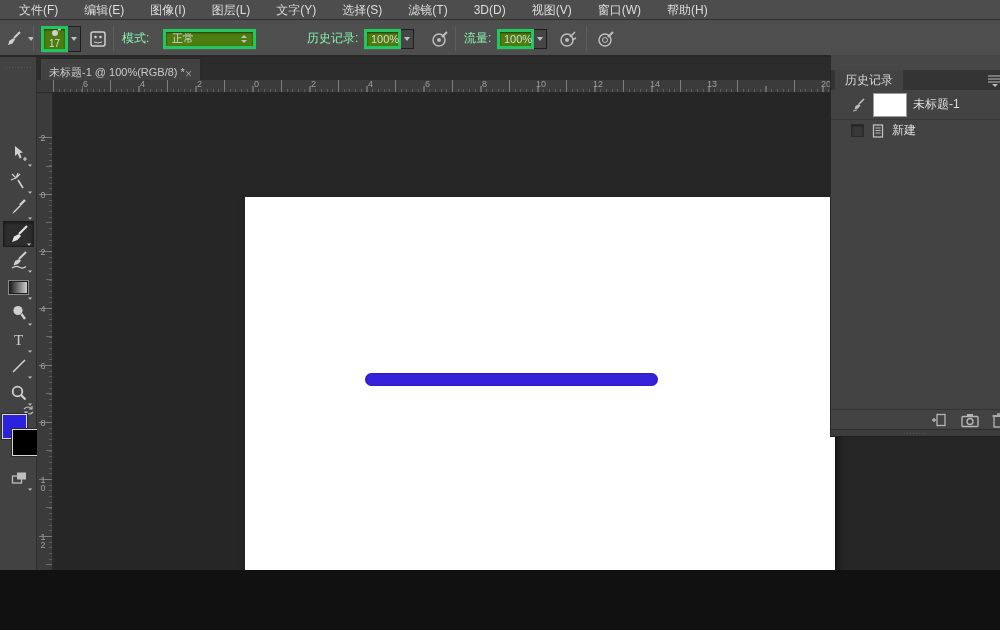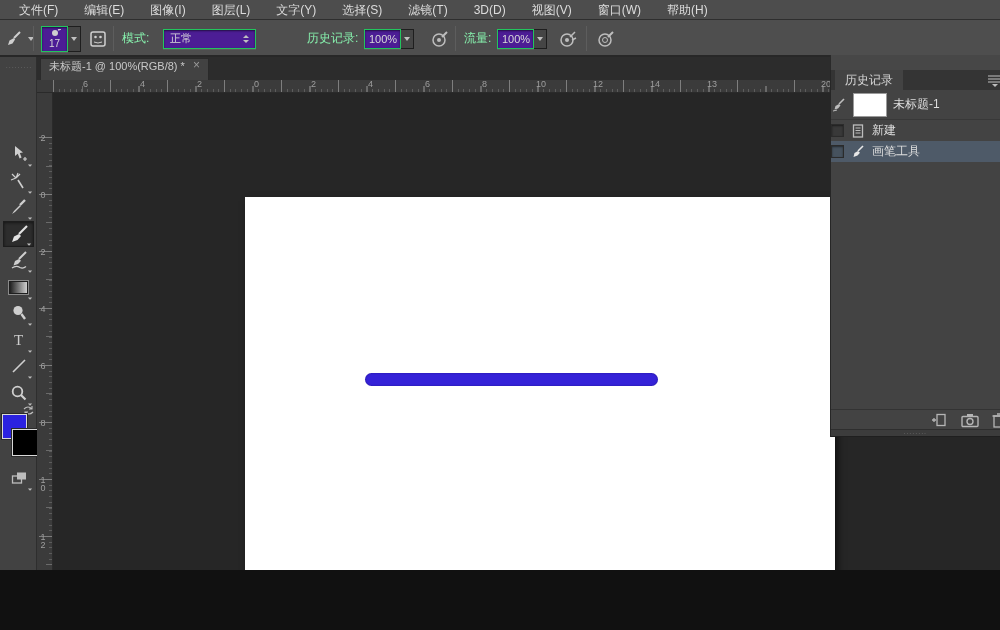--- a/index.html
+++ b/index.html
@@ -10,34 +10,34 @@
   .menubar { position:absolute; left:0; top:0; width:1000px; height:20px;
     background:#4d4d4d; border-bottom:1px solid #2e2e2e; display:flex; align-items:center; padding-left:6px; }
   .menu-item { color:#dcdcdc; font-size:12px; padding:0 13px; height:20px; line-height:20px; cursor:default; }
 
   
   .optionsbar { position:absolute; left:0; top:20px; width:1000px; height:37px;
     background:#4e4e4e; border-bottom:2px solid #272727; }
   .ob { position:absolute; top:0; height:37px; display:flex; align-items:center; }
   .ob-sep { position:absolute; top:6px; width:1px; height:25px; background:#3a3a3a; border-right:1px solid #5d5d5d; }
   .ob-label { color:#86efac; font-size:12px; }
-  .darkbox { background:#4c1d95; border:1px solid #22c55e; box-shadow:inset 0 1px 2px rgba(0,0,0,.55), 0 1px 0 rgba(255,255,255,.08);
+  .darkbox { background:#4d7c0f; border:3px solid #22c55e; box-shadow:inset 0 1px 2px rgba(0,0,0,.55), 0 1px 0 rgba(255,255,255,.08);
     color:#d8d8d8; font-size:11px; display:flex; align-items:center; }
   .drop-btn { width:13px; height:20px; background:#454545; border:1px solid #1e1e1e; border-left:none;
     display:flex; align-items:center; justify-content:center; }
   .tri-down { width:0; height:0; border-left:3px solid transparent; border-right:3px solid transparent; border-top:4px solid #c0c0c0; }
   .tri-up-s { width:0; height:0; border-left:3px solid transparent; border-right:3px solid transparent; border-bottom:3px solid #c0c0c0; margin-bottom:2px;}
   .tri-dn-s { width:0; height:0; border-left:3px solid transparent; border-right:3px solid transparent; border-top:3px solid #c0c0c0; }
   .icon svg { display:block; }
   .icon { display:flex; align-items:center; justify-content:center; }
 
   
   .tabstrip { position:absolute; left:37px; top:57px; width:963px; height:23px; background:#2c2c2c; }
   .doc-tab { position:absolute; left:3px; top:1px; height:22px; background:#424242; border:1px solid #2a2a2a; border-bottom:none;
-    display:flex; align-items:flex-start; padding:0 8px; gap:8px; }
+    display:flex; align-items:flex-end; padding:0 8px; gap:0; }
   .doc-tab-title { color:#c9c9c9; font-size:11px; white-space:nowrap; }
   .doc-tab-close { color:#9a9a9a; font-size:12px; line-height:12px; }
 
   
   .toolbar { position:absolute; left:0; top:57px; width:37px; height:573px; background:#424242; border-right:1px solid #2e2e2e; }
   .tb-grip { position:absolute; left:6px; top:8px; width:25px; height:4px; color:#6f6f6f; font-size:7px; line-height:4px; letter-spacing:1px; overflow:hidden;}
   .tool { position:absolute; left:3px; width:31px; height:26px; display:flex; align-items:center; justify-content:center; }
   .tool.selected { background:#2d2d2d; border:1px solid #1d1d1d; box-shadow:inset 0 1px 3px rgba(0,0,0,.5); }
   .tool .fly { position:absolute; right:2px; bottom:2px; width:0; height:0;
     border-left:3px solid transparent; border-top:3px solid transparent; border-right:3px solid #bdbdbd; transform:rotate(45deg); }
@@ -70,21 +70,21 @@
     box-shadow:inset 0 0 2px rgba(0,0,40,.4); }
   .artifact { position:absolute; background:#6e6e6e; }
 
   
   .dock-strip { position:absolute; left:830px; top:55px; width:170px; height:15px; background:#474747; border-left:1px solid #2a2a2a; }
   .panel { position:absolute; left:830px; top:70px; width:170px; height:367px; background:#434343;
     border-left:1px solid #262626; display:flex; flex-direction:column; }
   .panel-header { height:20px; background:#343434; display:flex; align-items:center; position:relative; }
   .panel-tab { height:20px; background:#434343; color:#d6d6d6; font-size:12px; padding:0 10px; display:flex; align-items:center; margin-left:4px; }
   .panel-menu { position:absolute; right:-4px; top:3px; width:18px; height:14px; }
-  .hist-row { display:flex; align-items:center; gap:6px; padding-left:0; position:relative; }
+  .hist-row { display:flex; align-items:center; gap:6px; padding-left:20px; position:relative; }
   .hist-label { color:#dedede; font-size:12px; }
   .chk { width:13px; height:13px; background:#393939; border:1px solid #2b2b2b; box-shadow:inset 0 1px 2px rgba(0,0,0,.5); flex:none; }
   .thumb { width:34px; height:24px; background:#fff; border:1px solid #9a9a9a; flex:none; }
   .hist-sep { height:1px; background:#383838; }
   .panel-fill { flex:1; }
   .panel-footer { height:20px; border-top:1px solid #333; display:flex; align-items:center; justify-content:flex-end; gap:12px; padding-right:2px; position:relative; overflow:hidden;}
   .panel-grip { height:8px; background:#3c3c3c; border-top:1px solid #2e2e2e; border-bottom:1px solid #1f1f1f;
     color:#6f6f6f; font-size:7px; line-height:6px; text-align:center; letter-spacing:1px; overflow:hidden; }
 </style>
 </head>
@@ -393,30 +393,20 @@
       <span class="chk"></span>
       <span class="icon">
         <svg width="16" height="16" viewBox="0 0 16 16">
             <rect x="3.5" y="2" width="9" height="12" fill="none" stroke="#bdbdbd" stroke-width="1.3"></rect>
             <path d="M5.5 5 h5 M5.5 7.5 h5 M5.5 10 h5" stroke="#bdbdbd"></path>
           </svg>
       </span>
       <span class="hist-label">新建</span>
     </div>
 
-    <div class="hist-row" style="height: 21px; background: rgb(78, 90, 104);">
-      <span class="chk" style="background:#46525e;"></span>
-      <span class="icon">
-        <svg width="16" height="16" viewBox="0 0 16 16">
-            <path d="M13 2 L8 7" stroke="#e8e8e8" stroke-width="1.6"></path>
-            <path d="M8 7 L4.5 9 L3.5 13 L7.5 11.5 L10 8.8 Z" fill="#e8e8e8"></path>
-          </svg>
-      </span>
-      <span class="hist-label">画笔工具</span>
-    </div>
 
     <div class="panel-fill"></div>
 
     <div class="panel-footer">
       <span class="icon">
         <svg width="18" height="16" viewBox="0 0 18 16">
             <rect x="7" y="2.5" width="8" height="11" fill="none" stroke="#b5b5b5" stroke-width="1.3"></rect>
             <path d="M2 8 h4 M4 6 v4" stroke="#b5b5b5" stroke-width="1.3"></path>
           </svg>
       </span>

